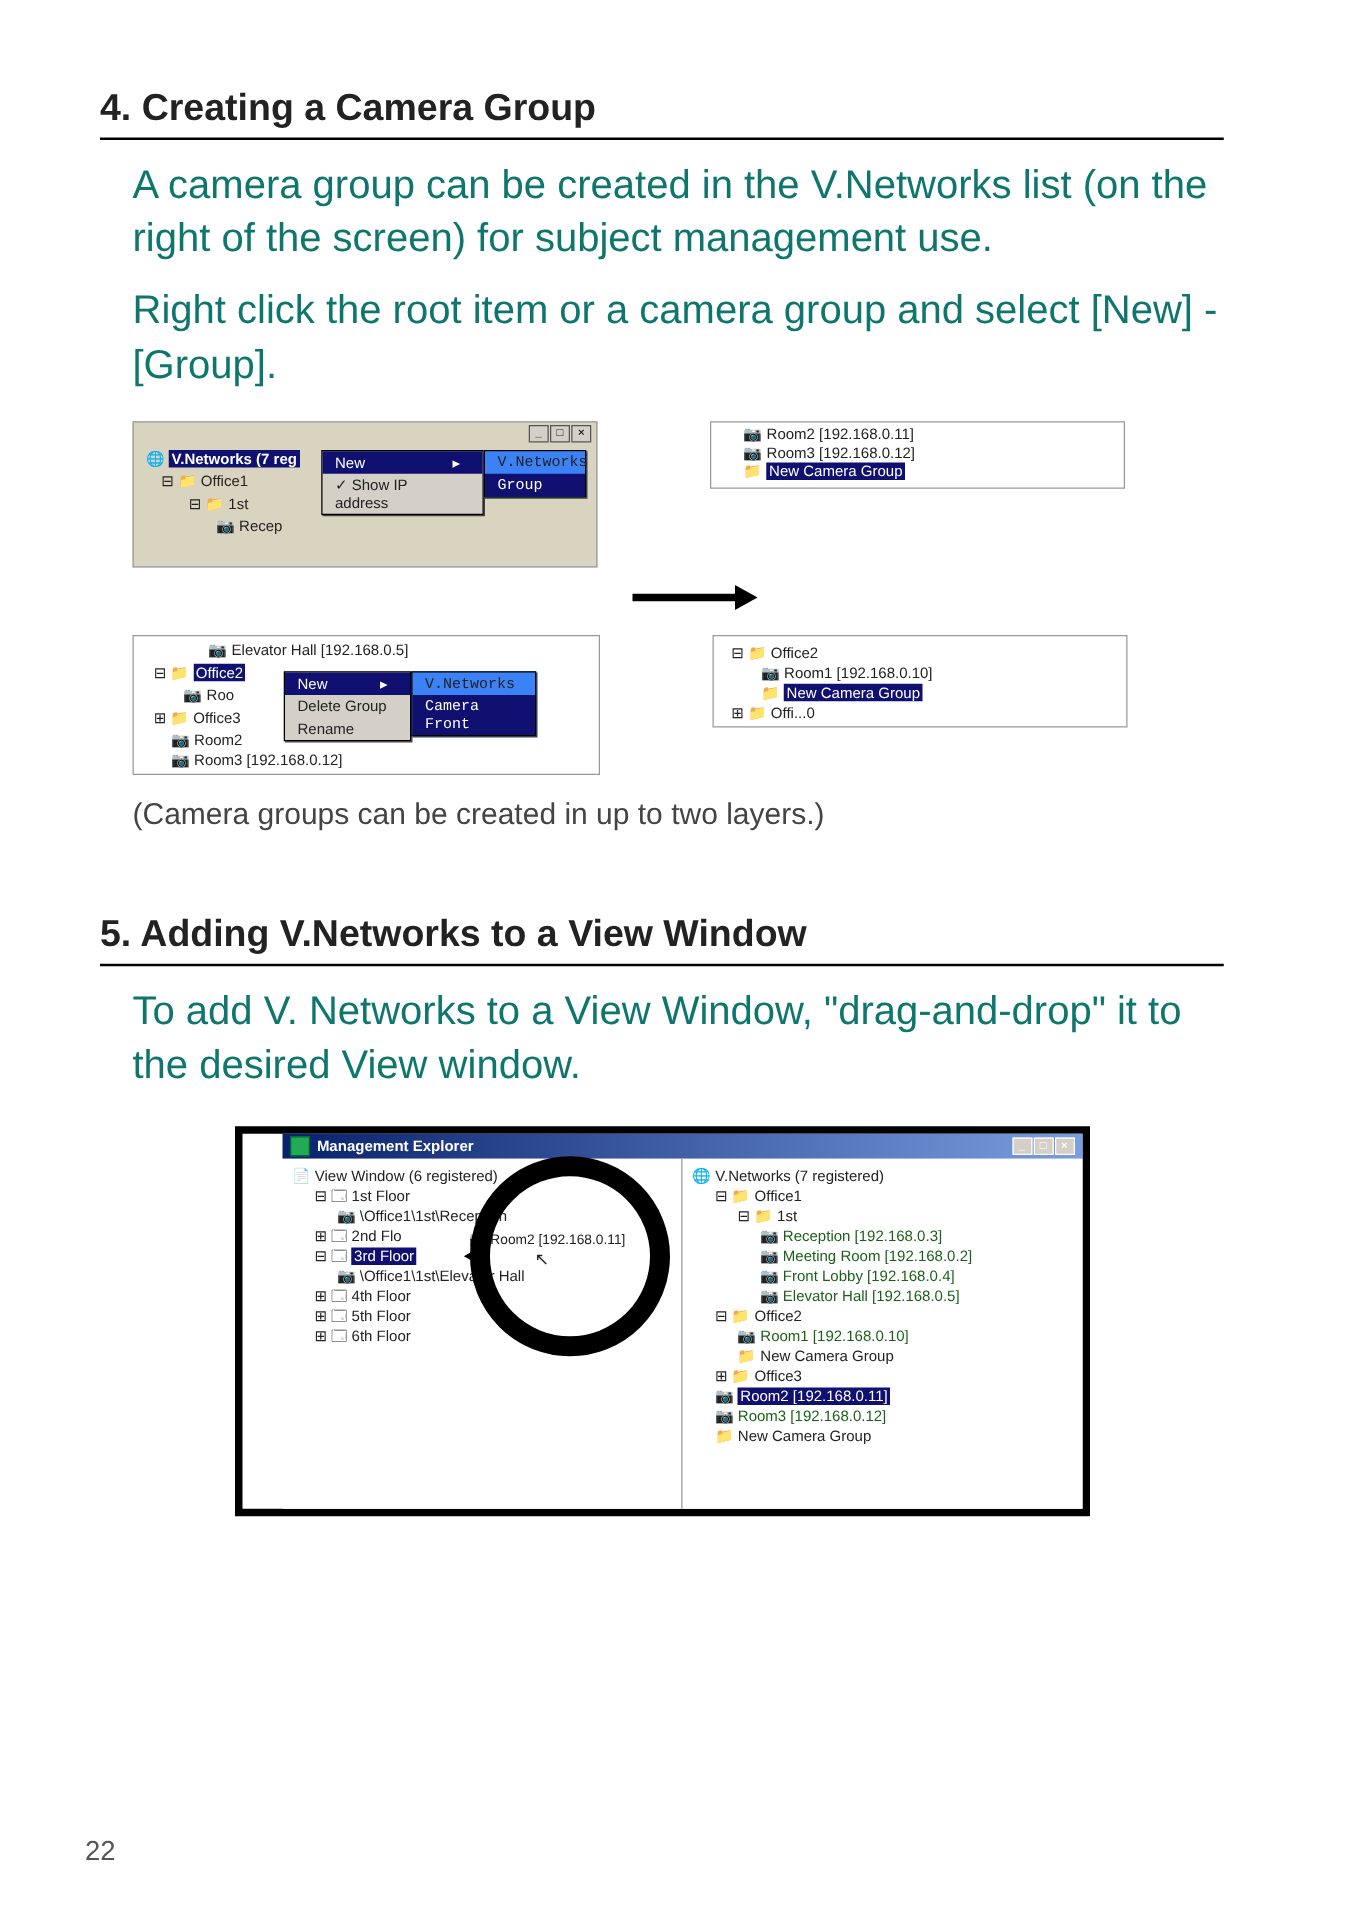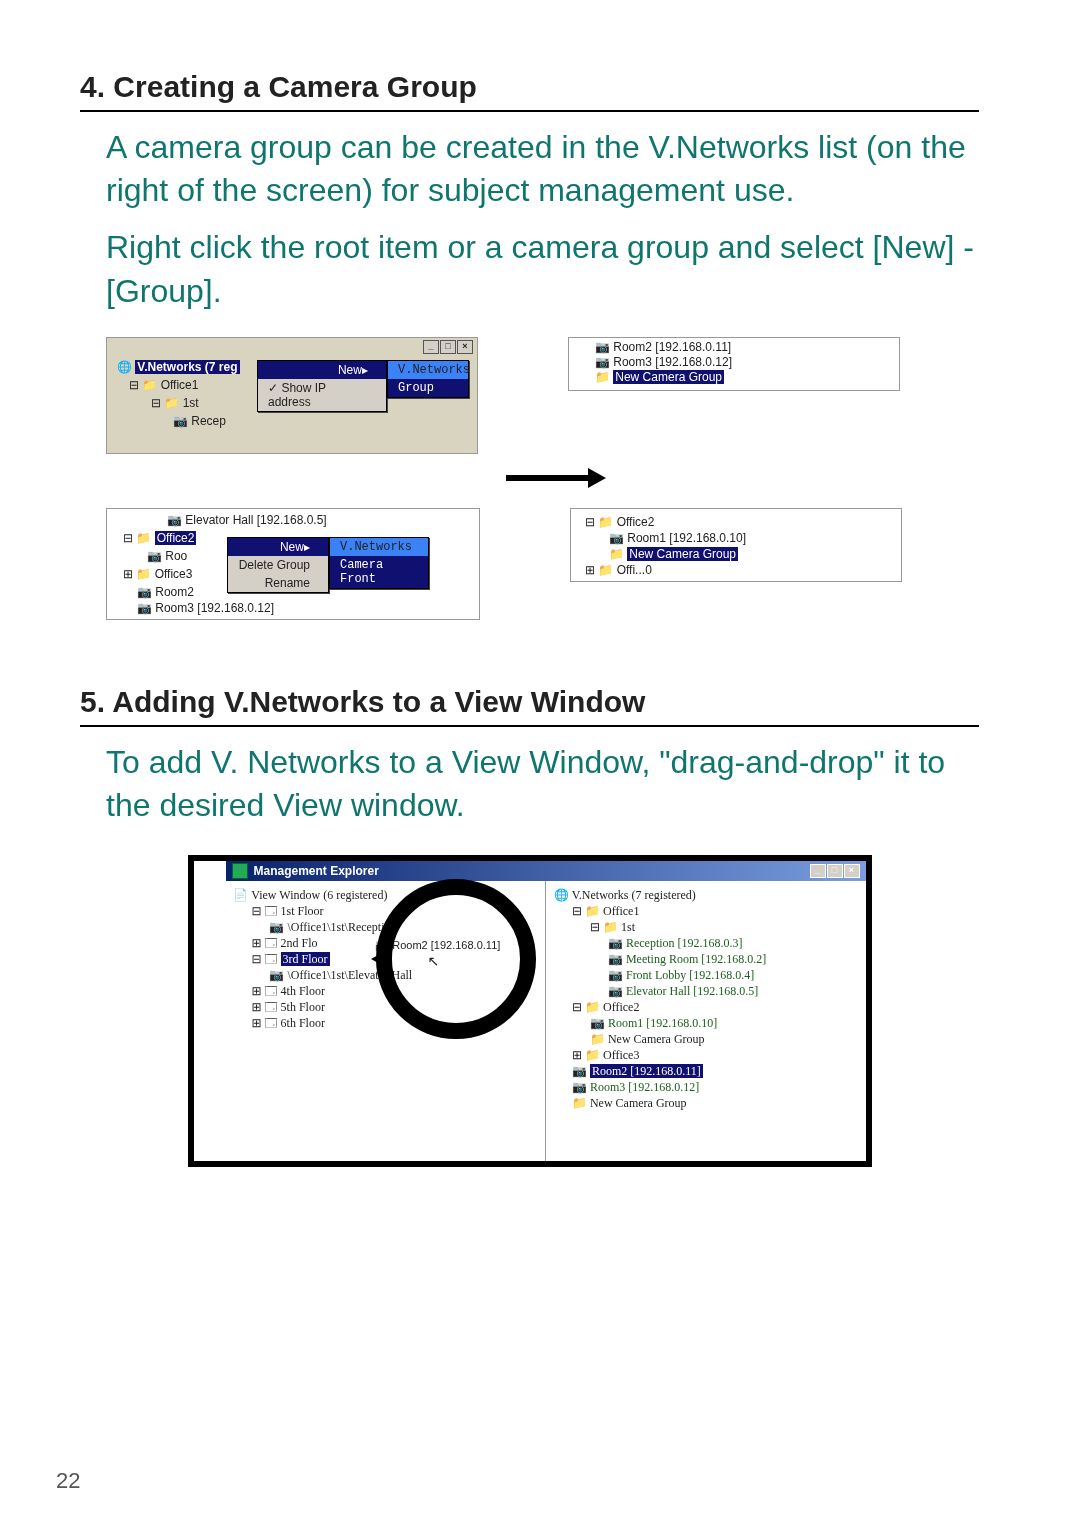--- a/index.html
+++ b/index.html
@@ -72,21 +72,21 @@
   .menu {
     position: absolute;
     background: #d4d0c8;
     border: 1px solid #000;
     box-shadow: 1px 1px 0 #444;
     font-size: 12px;
   }
   .menu .mrow {
     padding: 2px 18px 2px 10px;
     display: flex;
-    justify-content: flex-end;
+    justify-content: space-between;
     align-items: center;
   }
   .menu .mrow.sel {
     background: #101070;
     color: #fff;
   }
   .submenu {
     position: absolute;
     background: #3b82f6;
     border: 1px solid #000;
@@ -175,21 +175,20 @@
     flex: 1;
     position: relative;
     padding: 6px 4px 6px 8px;
     box-sizing: border-box;
   }
   .s2fig .col + .col {
     border-left: 1px solid #999;
   }
   .treelist {
     line-height: 16px;
-    font-family: Liberation Serif, serif;
   }
   .treelist .trow {
     white-space: nowrap;
   }
   .indent0 { padding-left: 0px; }
   .indent1 { padding-left: 18px; }
   .indent2 { padding-left: 36px; }
   .indent3 { padding-left: 54px; }
   .cam { color: #1a5f1a; }
   .dragcursor {
@@ -206,21 +205,21 @@
   }
   .dragarrowtip {
     position: absolute;
     width: 0; height: 0;
     border-top: 10px solid transparent;
     border-right: 18px solid #000;
     border-bottom: 10px solid transparent;
   }
   .pagenum {
     position: absolute;
-    left: 56px;
+    left: 68px;
     bottom: 40px;
     font-size: 22px;
     color: #555;
     margin-top: 42px;
   }
 </style>
 </head>
 <body>
 
 <div class="page">
@@ -340,20 +339,21 @@
         <div class="treeitem" style="left:38px; top:38px;">
           📁 <span class="selected">New Camera Group</span>
         </div>
         <div class="treeitem" style="left:14px; top:54px;">
           ⊞ 📁 <span>Offi...0</span>
         </div>
       </div>
     </div>
   </div>
 
+  <p class="note">(Camera groups can be created in up to two layers.)</p>
 
   <h2 class="section" style="margin-top:65px;">5. Adding V.Networks to a View Window</h2>
   <p class="body">To add V. Networks to a View Window, "drag-and-drop" it to the desired View window.</p>
 
   <div class="s2fig">
     <div class="titlebar">
       <span class="ticon"></span>
       <span class="grow">Management Explorer</span>
       <div style="display:flex; gap:1px;">
         <div class="btn" style="width:14px;height:12px;border:1px solid #fff;background:#d4d0c8;font-size:9px;text-align:center;line-height:10px;">_</div>

